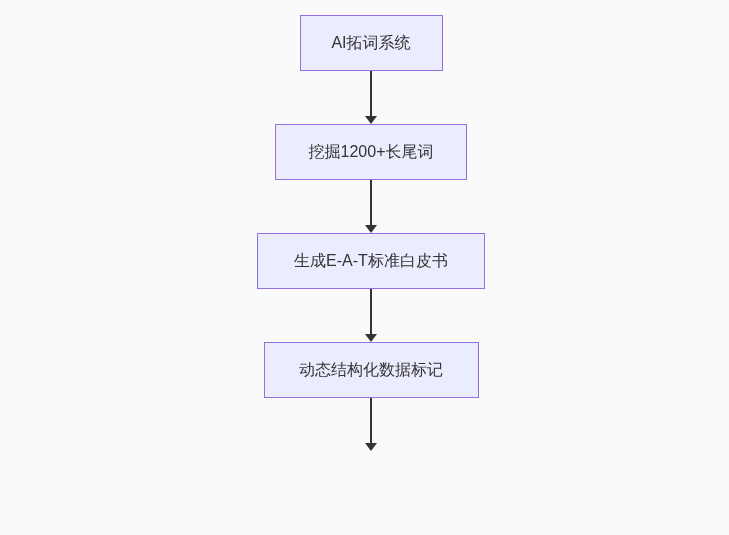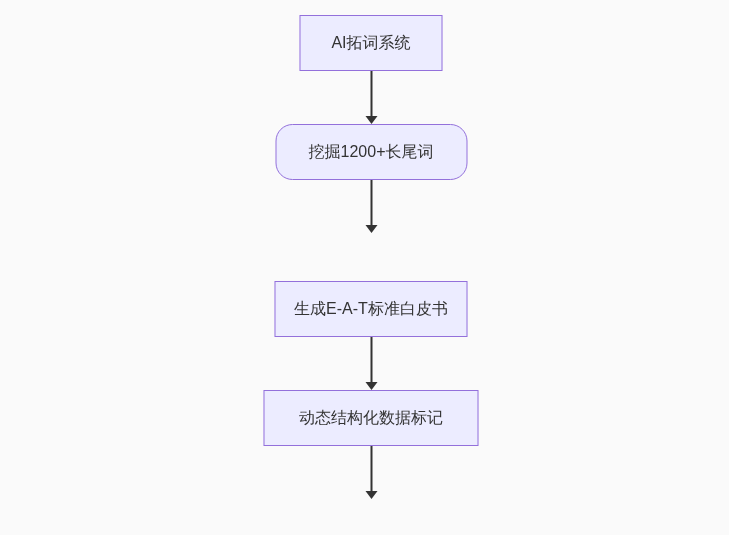--- a/index.html
+++ b/index.html
@@ -30,22 +30,22 @@
     border: 1px solid #9370DB;
     color: #333333;
     font-size: 16px;
     display: flex;
     align-items: center;
     justify-content: center;
     text-align: center;
     white-space: nowrap;
   }
   .node-1 { width: 143px; }
-  .node-2 { width: 192px; border-radius: 17px; }
-  .node-3 { width: 193px; margin-top: 48px; }
+  .node-2 { width: 192px; }
+  .node-3 { width: 228px; }
   .node-4 { width: 215px; }
   .node-5 { width: 233px; }
   .arrow {
     position: relative;
     width: 14px;
     height: 53px;
   }
   .arrow .line {
     position: absolute;
     left: 50%;

